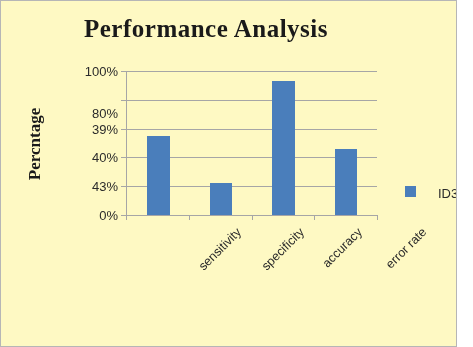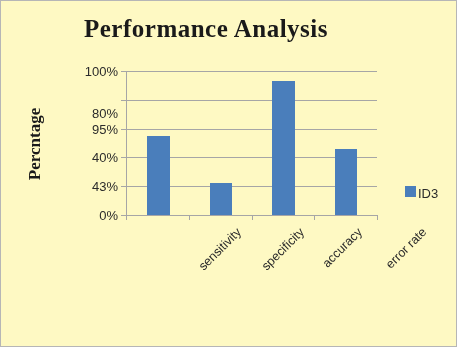--- a/index.html
+++ b/index.html
@@ -146,21 +146,21 @@
     font-size: 17px;
     color: #1a1a1a;
     white-space: nowrap;
   }
   
   #legend {
     position: absolute;
     left: 404px;
     top: 185px;
     display: flex;
-    gap: 2px;
+    gap: 22px;
   }
   #legend-swatch {
     width: 11px;
     height: 11px;
     background: #4a7ebb;
     flex: none;
   }
   #legend-label {
     font-family: "Liberation Sans", sans-serif;
     font-size: 13px;
@@ -181,21 +181,21 @@
     <div id="y-axis-line"></div>
     <div id="gridlines">
         <div class="gridline" style="top: 0px;"></div>
         <div class="y-tick-mark" style="top: 0px;"></div>
         <div class="y-tick-label" style="top: 0px; text-align: right;">100%</div>
         <div class="gridline" style="top: 28.8px;"></div>
         <div class="y-tick-mark" style="top: 28.8px;"></div>
         <div class="y-tick-label" style="top: 42px;">80%</div>
         <div class="gridline" style="top: 57.6px;"></div>
         <div class="y-tick-mark" style="top: 57.6px;"></div>
-        <div class="y-tick-label" style="top: 57.6px;">95%</div>
+        <div class="y-tick-label" style="top: 57.6px;">39%</div>
         <div class="gridline" style="top: 86.4px;"></div>
         <div class="y-tick-mark" style="top: 86.4px;"></div>
         <div class="y-tick-label" style="top: 86.4px; text-align: right;">40%</div>
         <div class="gridline" style="top: 115.2px;"></div>
         <div class="y-tick-mark" style="top: 115.2px;"></div>
         <div class="y-tick-label" style="top: 115.2px;">43%</div>
         <div class="gridline" style="top: 144px;"></div>
         <div class="y-tick-mark" style="top: 144px;"></div>
         <div class="y-tick-label" style="top: 144px;">0%</div>
       </div>

